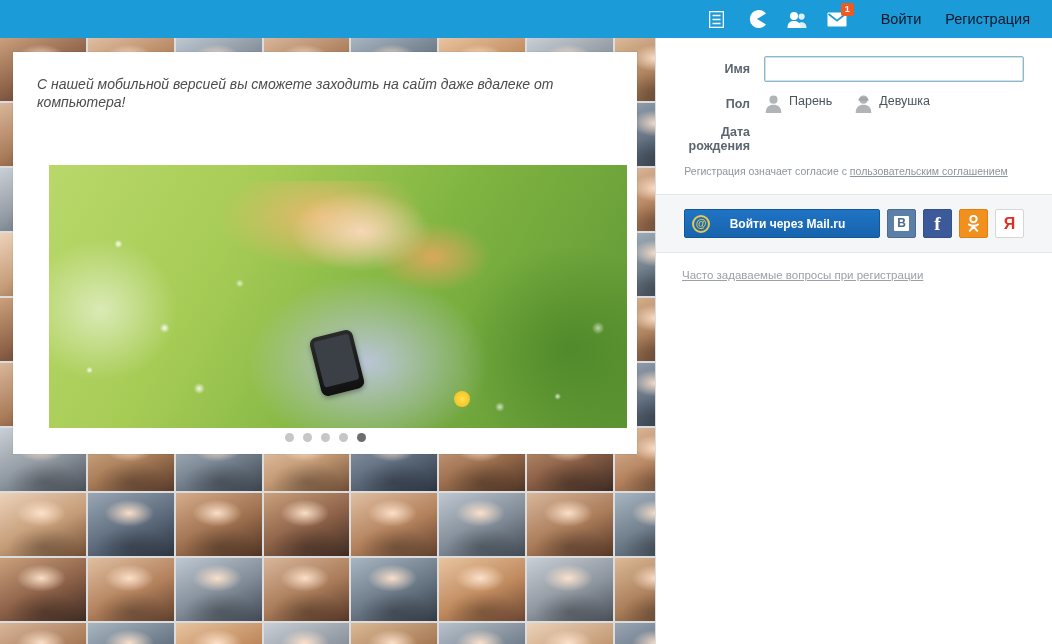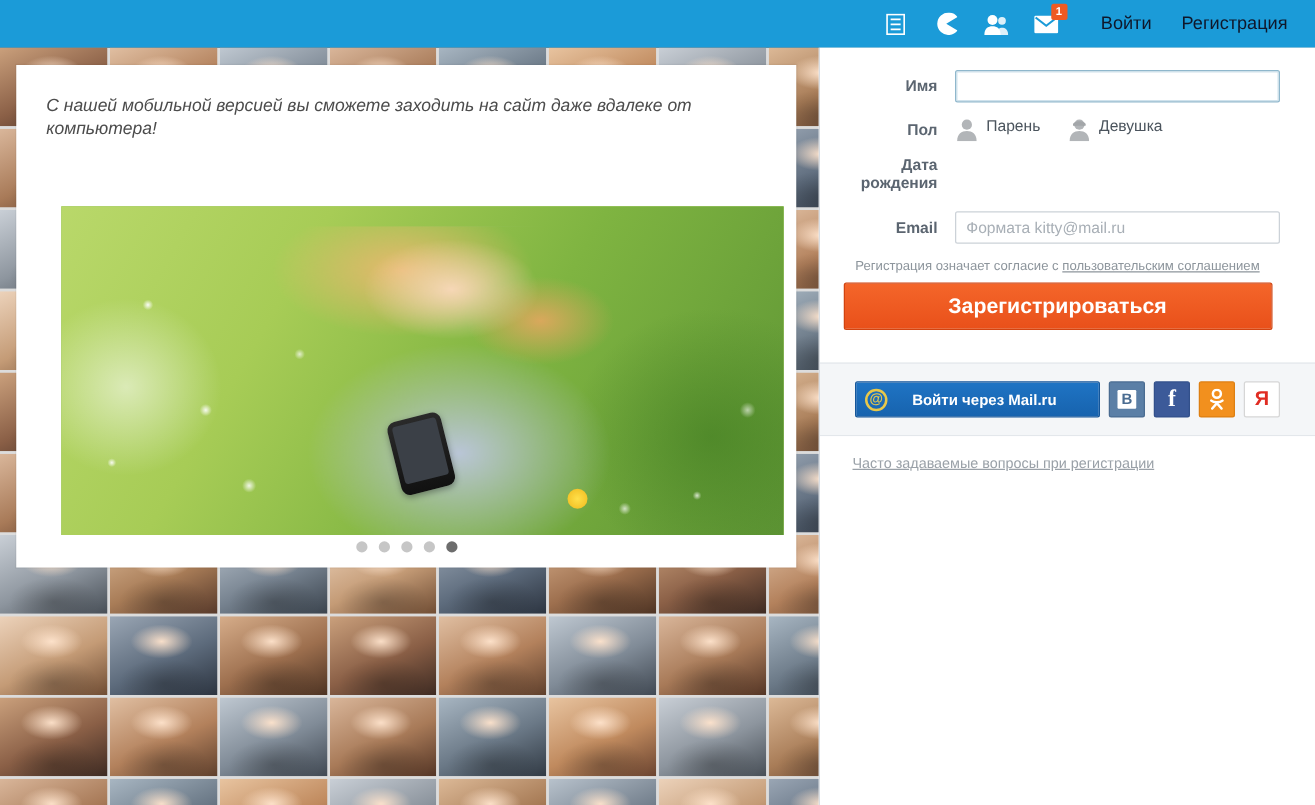--- a/index.html
+++ b/index.html
@@ -451,32 +451,25 @@
         </div>
       </div>
 
       <div class="frow">
         <div class="flabel">
           <span>Дата</span><br>
           <span>рождения</span>
         </div>
       </div>
 
-      <div class="frow" style="margin-top:16px;">
-        <div class="flabel">Email</div>
-        <div class="fctl">
-          <input class="tinput" type="text" placeholder="Формата kitty@mail.ru" style="">
-        </div>
-      </div>
 
       <div class="agree">
         <span>Регистрация означает согласие с </span><a>пользовательским соглашением</a>
       </div>
 
-      <button class="btn-reg">Зарегистрироваться</button>
     </div>
 
     <div class="social-strip">
       <div class="mailru">
         <div class="mailru-at">@</div>
         <div class="mailru-txt">Войти через Mail.ru</div>
       </div>
       <div class="sbtn vk">
         <span>B</span>
       </div>

